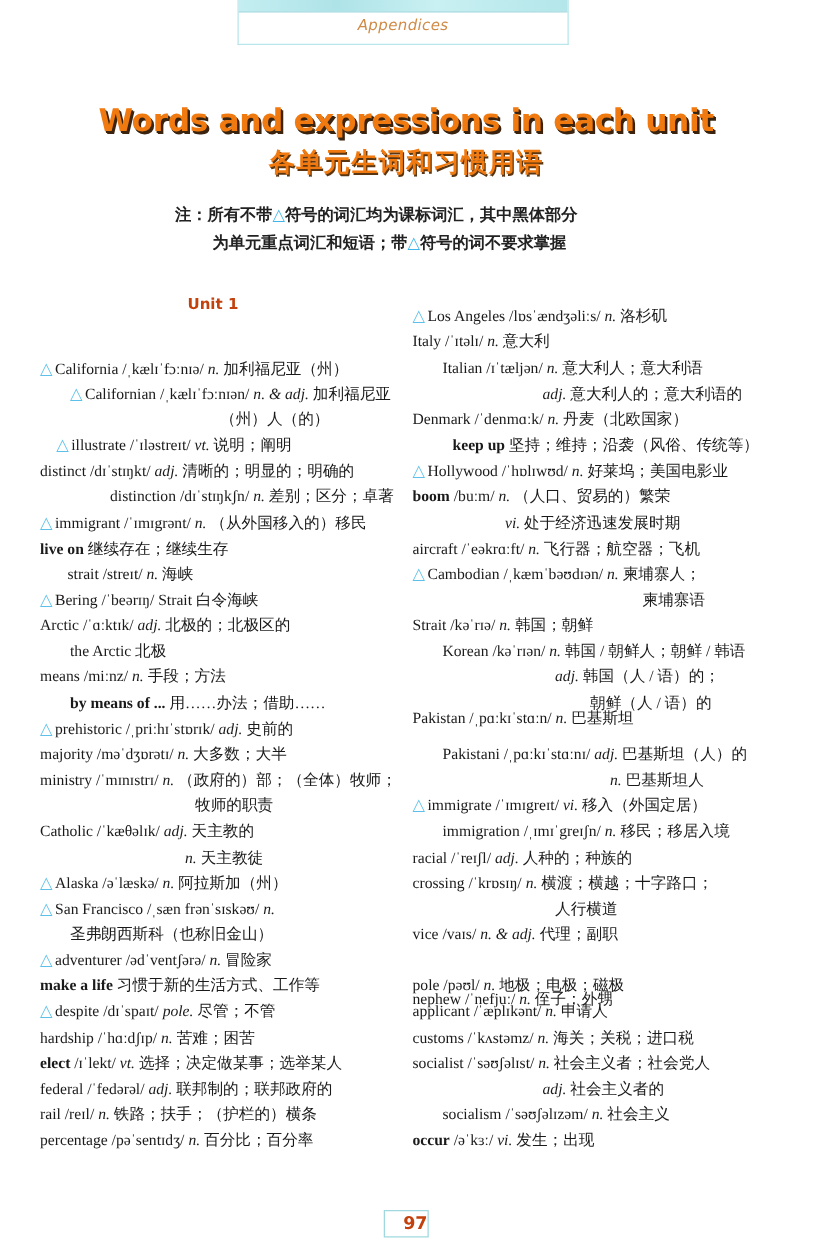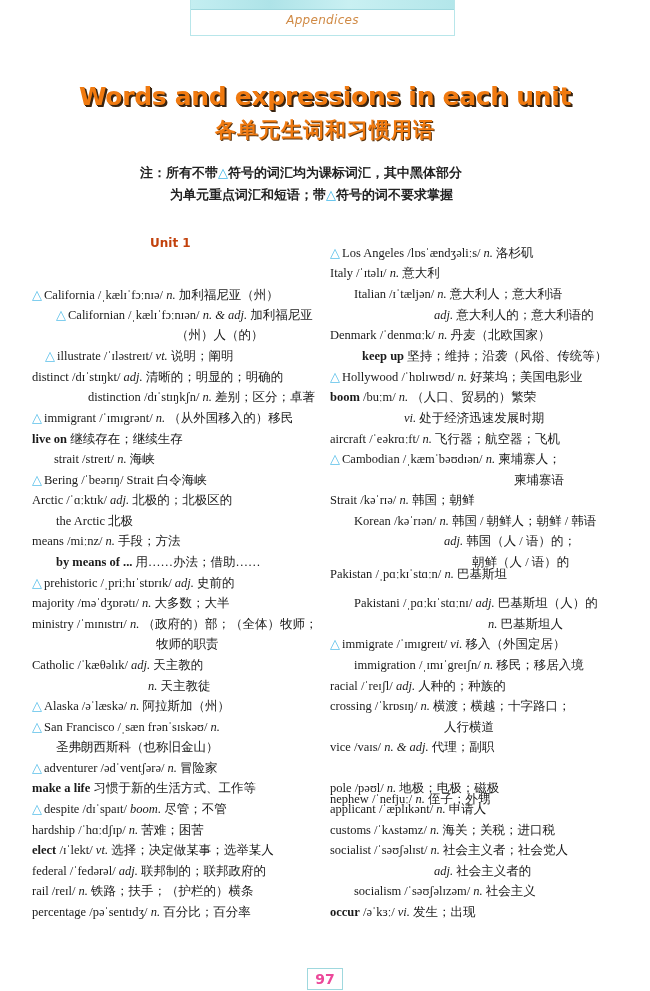--- a/index.html
+++ b/index.html
@@ -52,22 +52,22 @@
   .col-left { left: 32px; width: 290px; }
   .col-right { left: 330px; width: 300px; }
   .entry { position: absolute; white-space: nowrap; line-height: 16px; }
   .entry .tri-icon { color: #5cc0ea; font-size: 13px; margin-right: 2px; }
   .hw { }
   .hw.bold { font-weight: bold; }
   .pos { font-style: italic; }
   .page-num {
     position: absolute; left: 307px; top: 968px; width: 34px; height: 20px;
     border: 1px solid #9fd8de; background: #fff;
-    text-align: center; font-family: "DejaVu Sans", sans-serif; font-weight: bold;
-    font-size: 14px; line-height: 20px; color: #ec4899;
+    text-align: right; font-family: "DejaVu Sans", sans-serif; font-weight: bold;
+    font-size: 14px; line-height: 20px; color: #c2410c;
   }
 </style>
 </head>
 <body>
 
 <div class="header-box">
   <div class="header-band"></div>
   <div class="header-title">Appendices</div>
 </div>
 
@@ -100,21 +100,21 @@
     <div class="entry" style="top: 595px; left: 0px;"><span class="hw">majority /məˈdʒɒrətɪ/ </span><span class="pos">n.</span><span class="def"> 大多数；大半</span></div>
     <div class="entry" style="top: 616px; left: 0px;"><span class="hw">ministry /ˈmɪnɪstrɪ/ </span><span class="pos">n.</span><span class="def"> （政府的）部；（全体）牧师；</span></div>
     <div class="entry" style="top: 636px; left: 124px;"><span class="def">牧师的职责</span></div>
     <div class="entry" style="top: 657px; left: 0px;"><span class="hw">Catholic /ˈkæθəlɪk/ </span><span class="pos">adj.</span><span class="def"> 天主教的</span></div>
     <div class="entry" style="top: 678px; left: 116px;"><span class="pos">n.</span><span class="def"> 天主教徒</span></div>
     <div class="entry" style="top: 698px; left: 0px;"><span class="tri-icon">△</span><span class="hw">Alaska /əˈlæskə/ </span><span class="pos">n.</span><span class="def"> 阿拉斯加（州）</span></div>
     <div class="entry" style="top: 719px; left: 0px;"><span class="tri-icon">△</span><span class="hw">San Francisco /ˌsæn frənˈsɪskəʊ/ </span><span class="pos">n.</span></div>
     <div class="entry" style="top: 739px; left: 24px;"><span class="def">圣弗朗西斯科（也称旧金山）</span></div>
     <div class="entry" style="top: 760px; left: 0px;"><span class="tri-icon">△</span><span class="hw">adventurer /ədˈventʃərə/ </span><span class="pos">n.</span><span class="def"> 冒险家</span></div>
     <div class="entry" style="top: 780px; left: 0px;"><span class="hw bold">make a life</span><span class="def">  习惯于新的生活方式、工作等</span></div>
-    <div class="entry" style="top: 801px; left: 0px;"><span class="tri-icon">△</span><span class="hw">despite /dɪˈspaɪt/ </span><span class="pos">boom.</span><span class="def"> 尽管；不管</span></div>
+    <div class="entry" style="top: 801px; left: 0px;"><span class="tri-icon">△</span><span class="hw">despite /dɪˈspaɪt/ </span><span class="pos">pole.</span><span class="def"> 尽管；不管</span></div>
     <div class="entry" style="top: 822px; left: 0px;"><span class="hw">hardship /ˈhɑːdʃɪp/ </span><span class="pos">n.</span><span class="def"> 苦难；困苦</span></div>
     <div class="entry" style="top: 842px; left: 0px;"><span class="hw bold">elect</span><span class="hw"> /ɪˈlekt/ </span><span class="pos">vt.</span><span class="def"> 选择；决定做某事；选举某人</span></div>
     <div class="entry" style="top: 863px; left: 0px;"><span class="hw">federal /ˈfedərəl/ </span><span class="pos">adj.</span><span class="def"> 联邦制的；联邦政府的</span></div>
     <div class="entry" style="top: 883px; left: 0px;"><span class="hw">rail /reɪl/ </span><span class="pos">n.</span><span class="def"> 铁路；扶手；（护栏的）横条</span></div>
     <div class="entry" style="top: 904px; left: 0px;"><span class="hw">percentage /pəˈsentɪdʒ/ </span><span class="pos">n.</span><span class="def"> 百分比；百分率</span></div>
   </div>
 <div class="col col-right" id="col-right">
     <div class="entry" style="top: 245px; left: 0px;"><span class="tri-icon">△</span><span class="hw">Los Angeles /lɒsˈændʒəliːs/ </span><span class="pos">n.</span><span class="def"> 洛杉矶</span></div>
     <div class="entry" style="top: 265px; left: 0px;"><span class="hw">Italy /ˈɪtəlɪ/ </span><span class="pos">n.</span><span class="def"> 意大利</span></div>
     <div class="entry" style="top: 286px; left: 24px;"><span class="hw">Italian /ɪˈtæljən/ </span><span class="pos">n.</span><span class="def"> 意大利人；意大利语</span></div>

